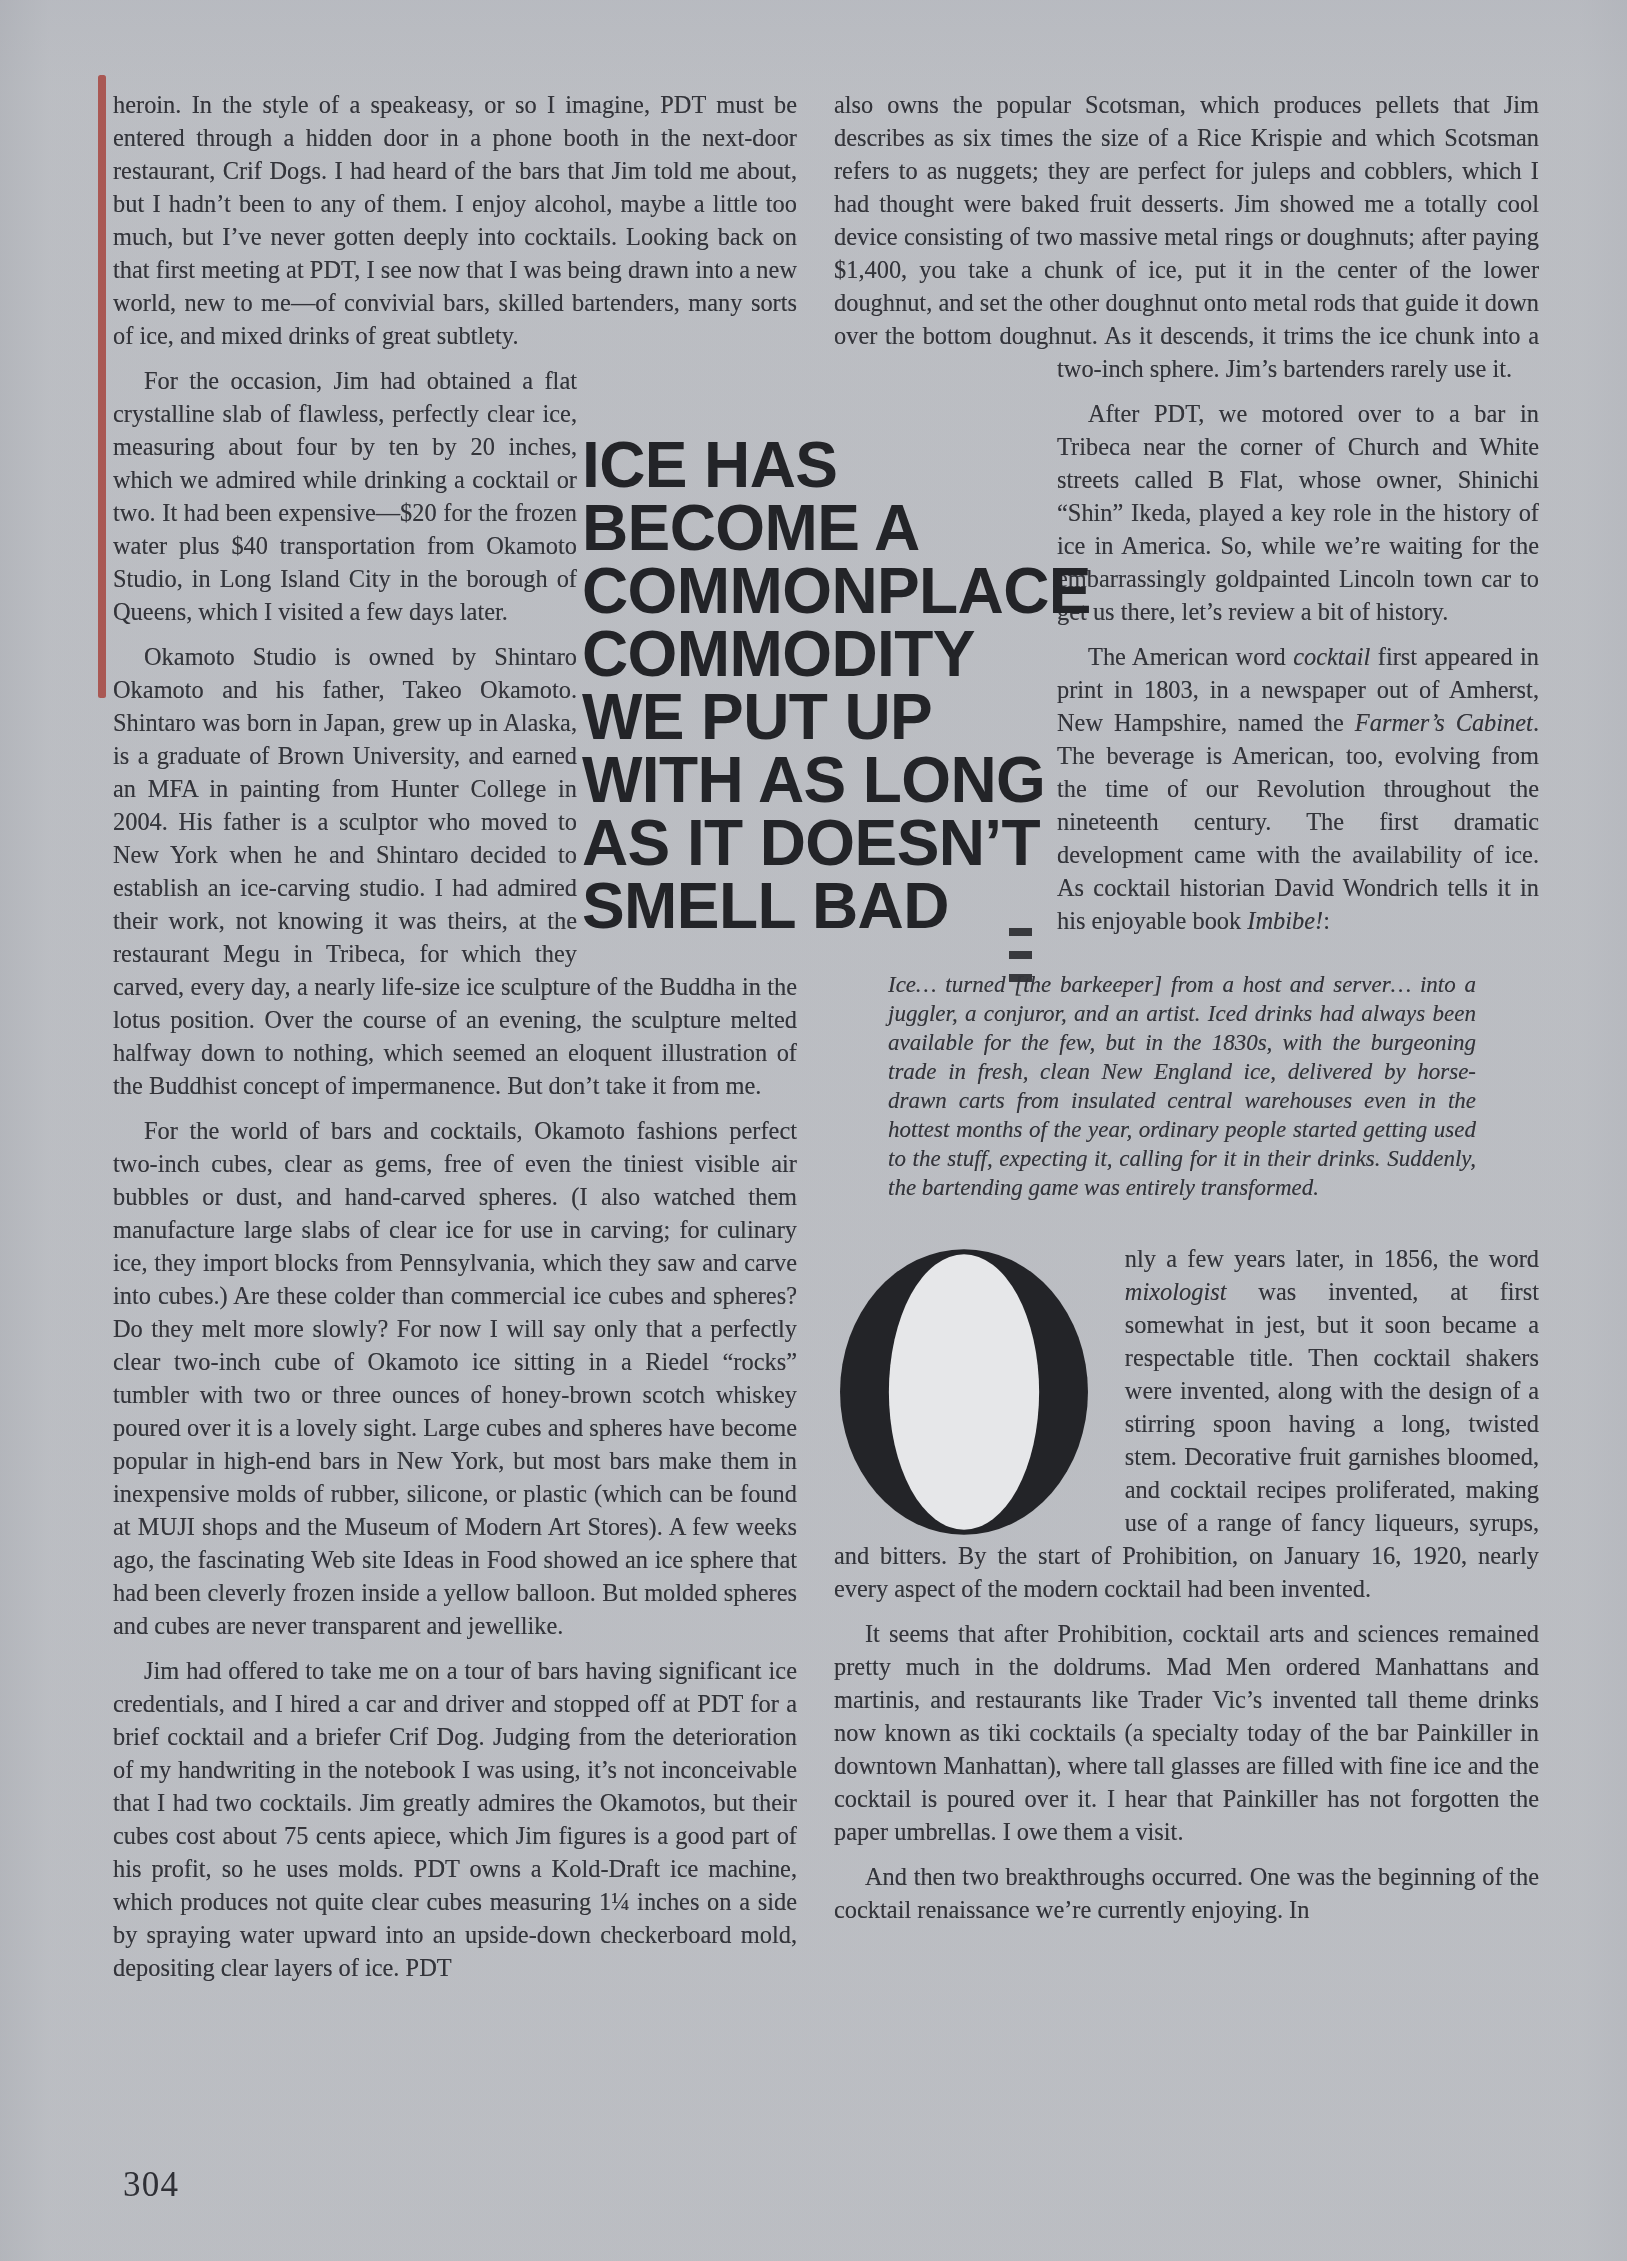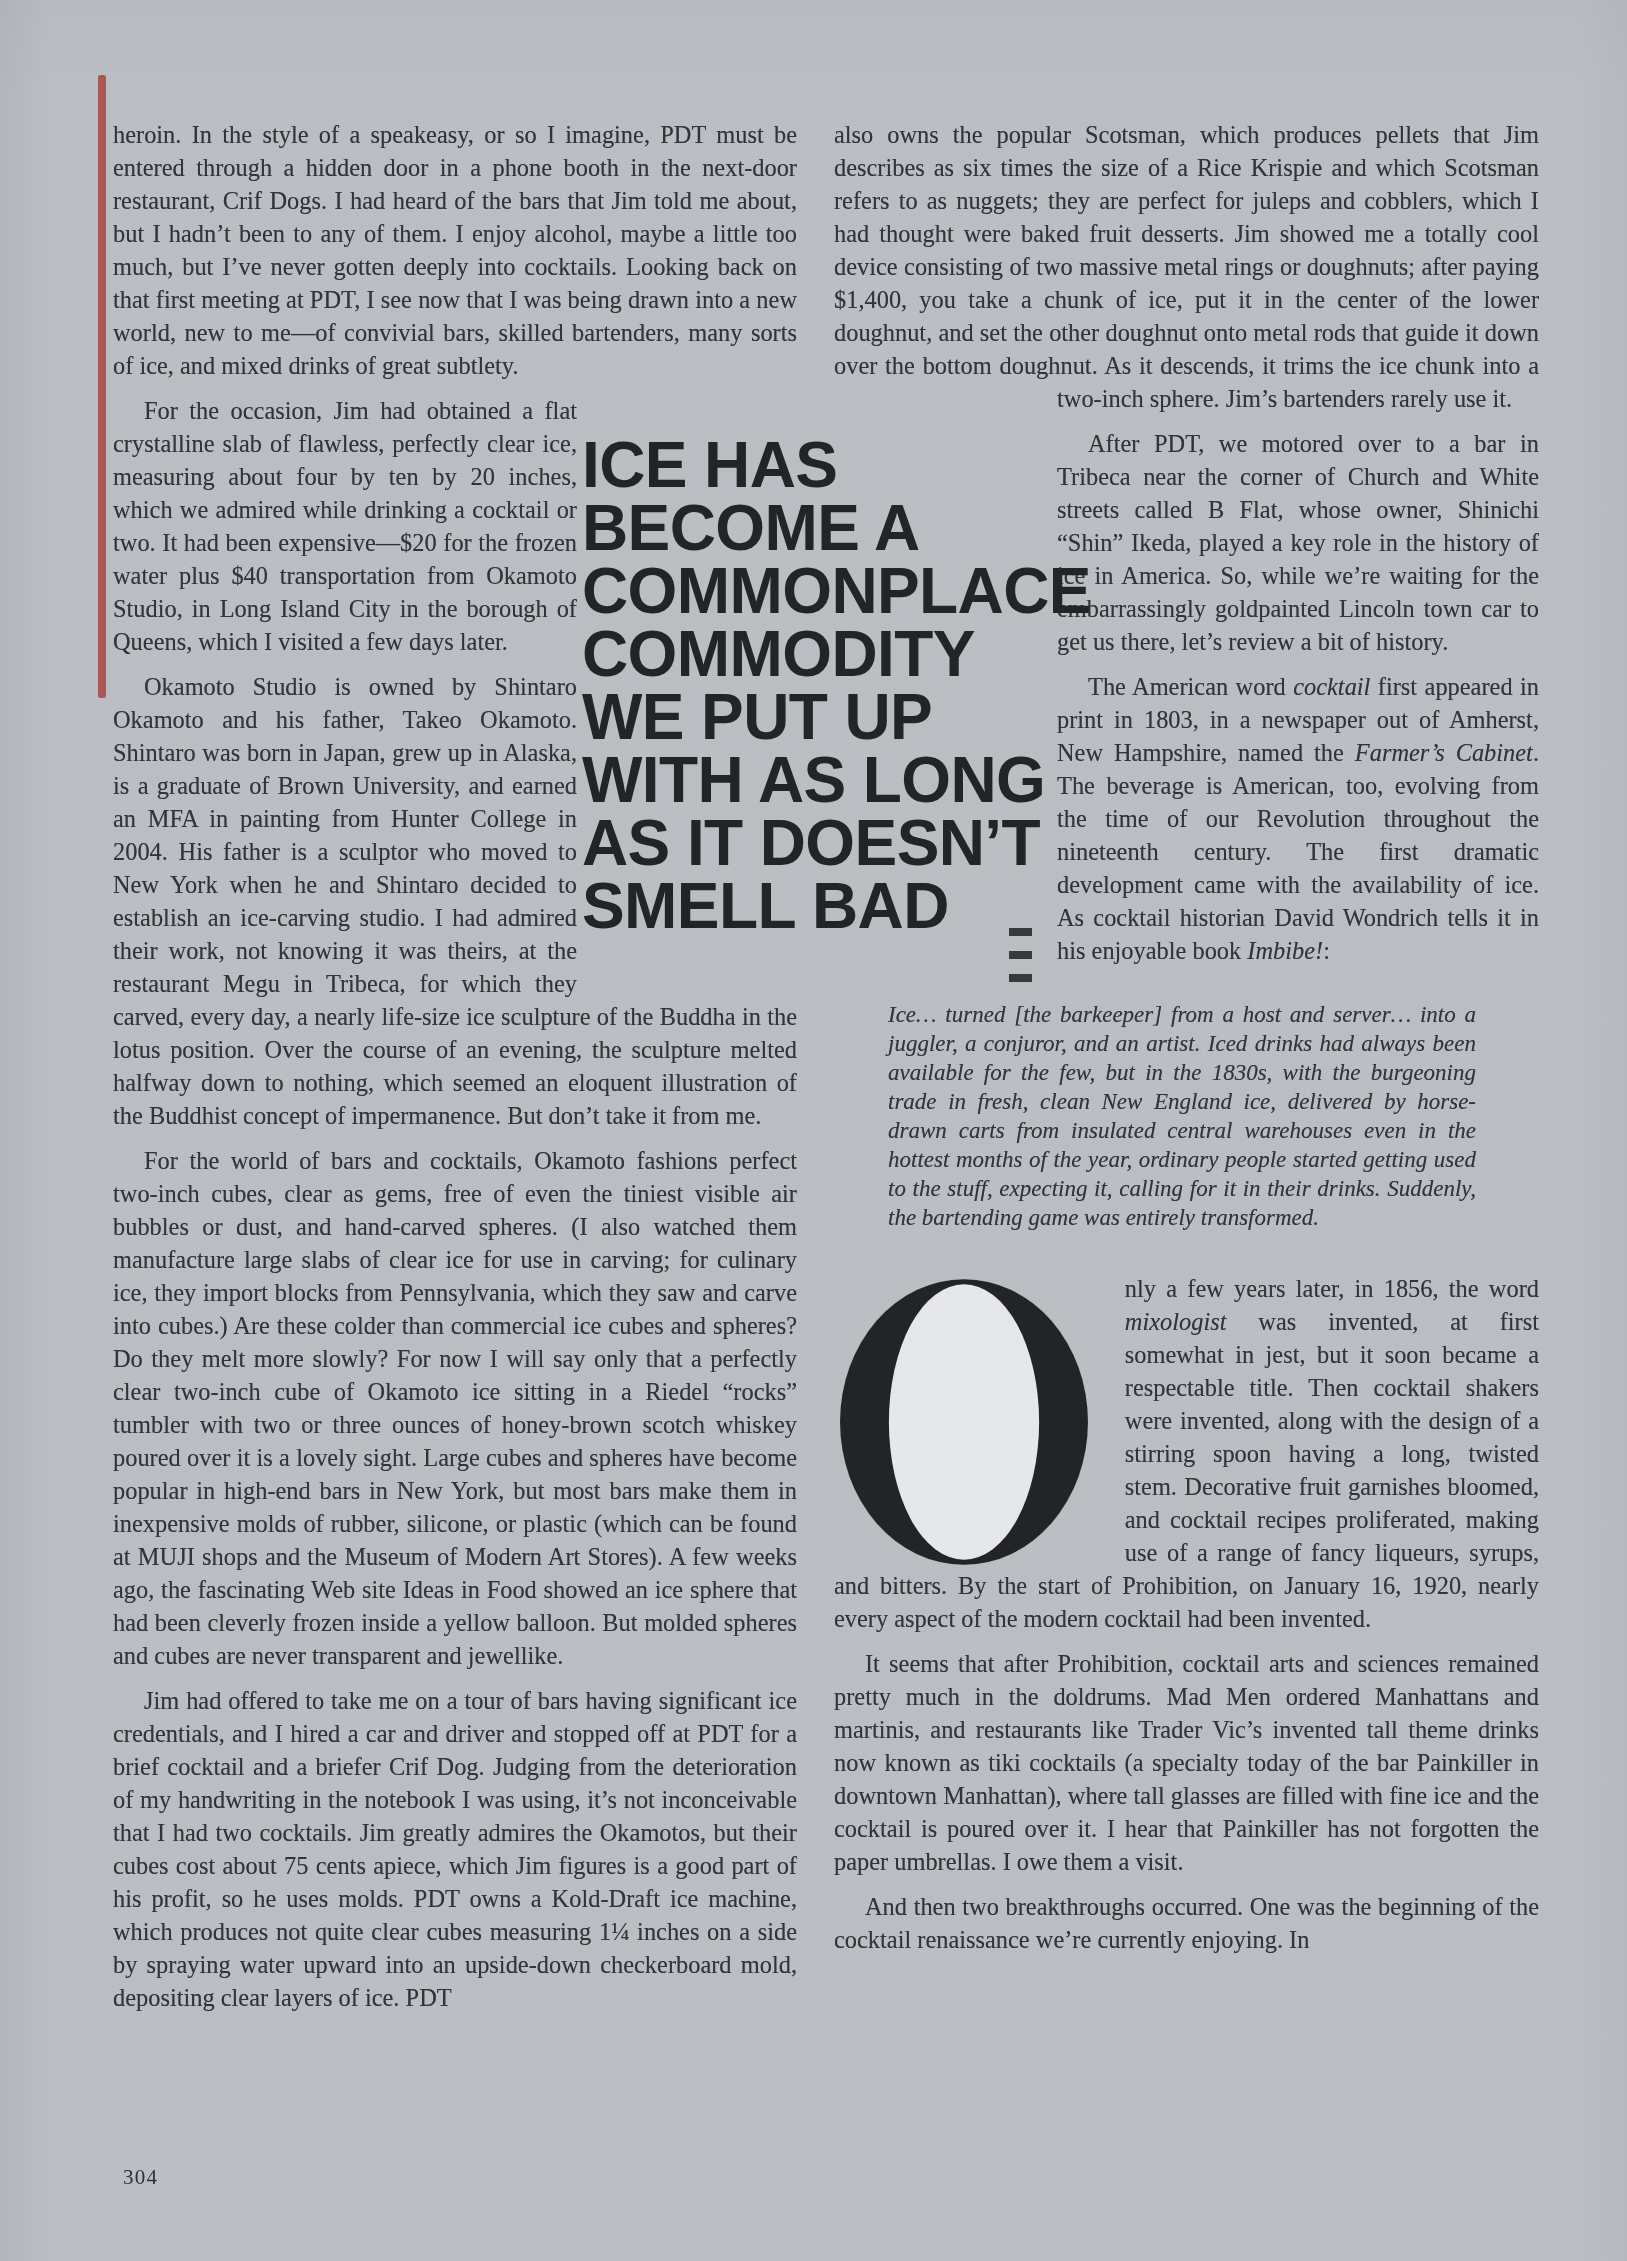--- a/index.html
+++ b/index.html
@@ -12,21 +12,21 @@
   .page{
     position:relative;
     width:1628px;height:2261px;
     background:var(--paper);
     background-image:linear-gradient(90deg,#dcdde0 0%,var(--paper) 3%,var(--paper) 97%,#e0e1e4 100%),
                      linear-gradient(180deg,#e2e3e6 0%,var(--paper) 4%,var(--paper) 100%);
     background-blend-mode:multiply;
     overflow:hidden;
   }
   .col{
-    position:absolute;top:118px;
+    position:absolute;top:88px;
     font-family:"Liberation Serif", serif;
     font-size:24.4px;line-height:33px;
     color:var(--ink);
     text-align:justify;
     text-shadow:0 0 0.4px rgba(45,46,52,.45);
   }
   .col-left{left:113px;width:684px;}
   .col-right{left:834px;width:705px;}
   .para{margin:0;}
   .para.indent{text-indent:31px;margin-top:12px;}
@@ -52,21 +52,21 @@
     font-family:"Liberation Sans", sans-serif;
     font-weight:700;
     font-size:64px;line-height:63px;
     letter-spacing:-0.6px;
     color:var(--ink-strong);
   }
   .pq-line{white-space:nowrap;}
   .page-number{
     position:absolute;left:123px;top:2165px;
     font-family:"Liberation Serif", serif;
-    font-size:21px;letter-spacing:1.3px;
+    font-size:35px;letter-spacing:1.3px;
     color:#2f3036;
   }
   .artifact-red{
     position:absolute;left:98px;top:75px;width:8.1px;height:623px;
     background:var(--artifact-red);opacity:.78;filter:blur(0.4px);
     border-radius:2.5px;
   }
   .artifact-bars{
     position:absolute;left:1009px;top:928px;width:22.5px;height:8.1px;
     background:#26272b;

